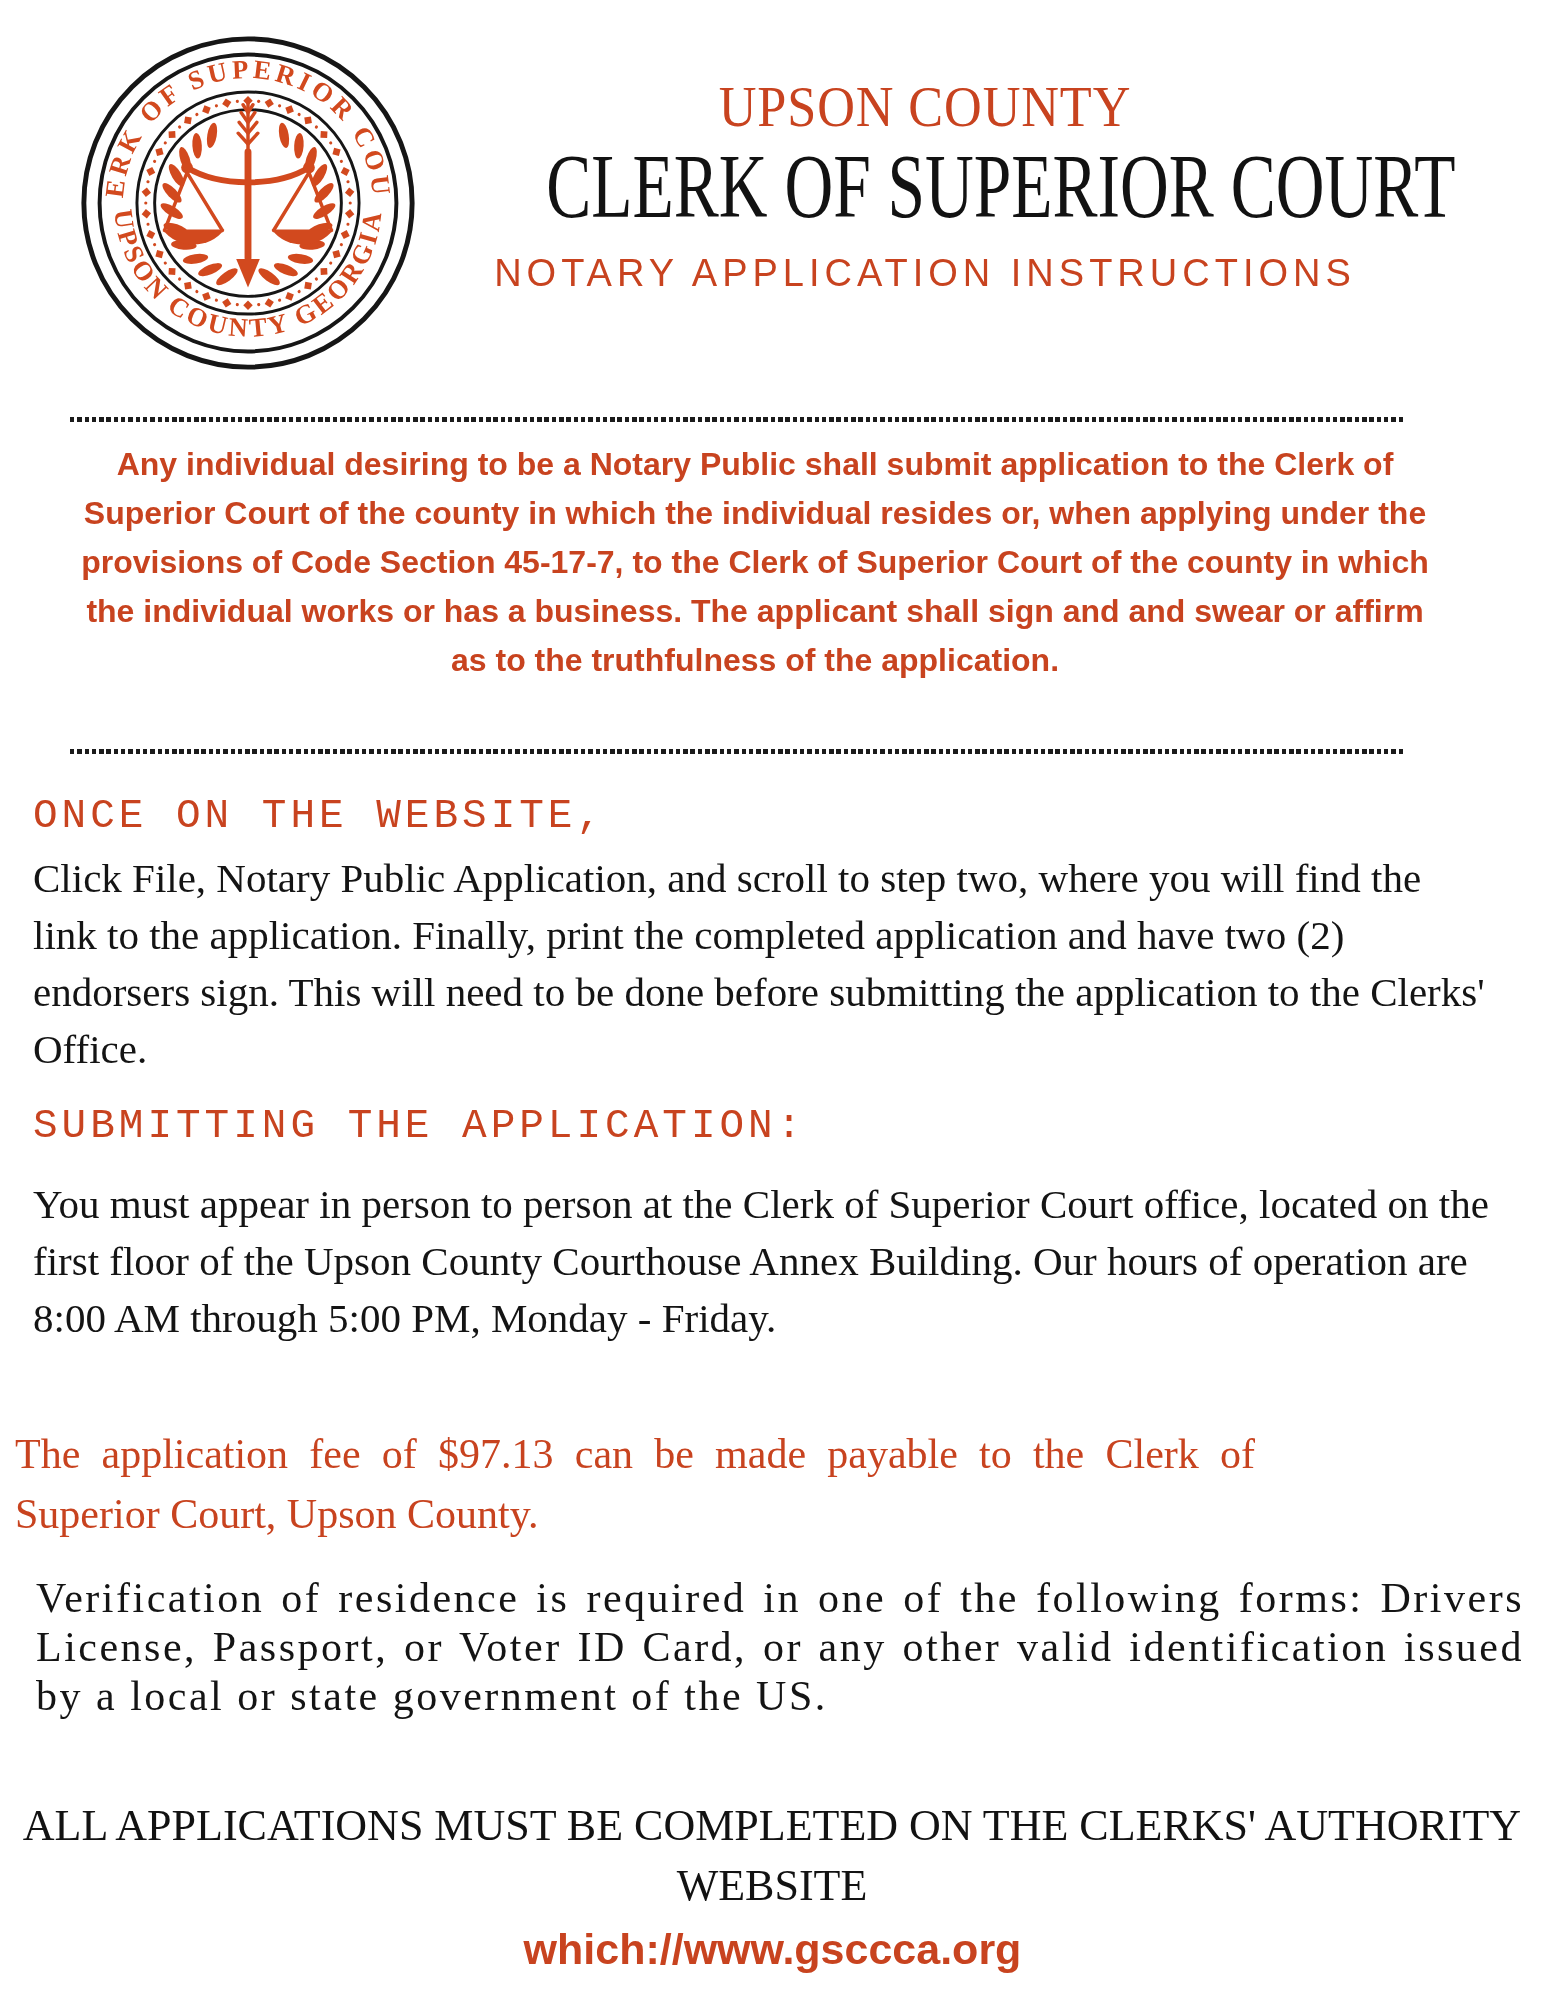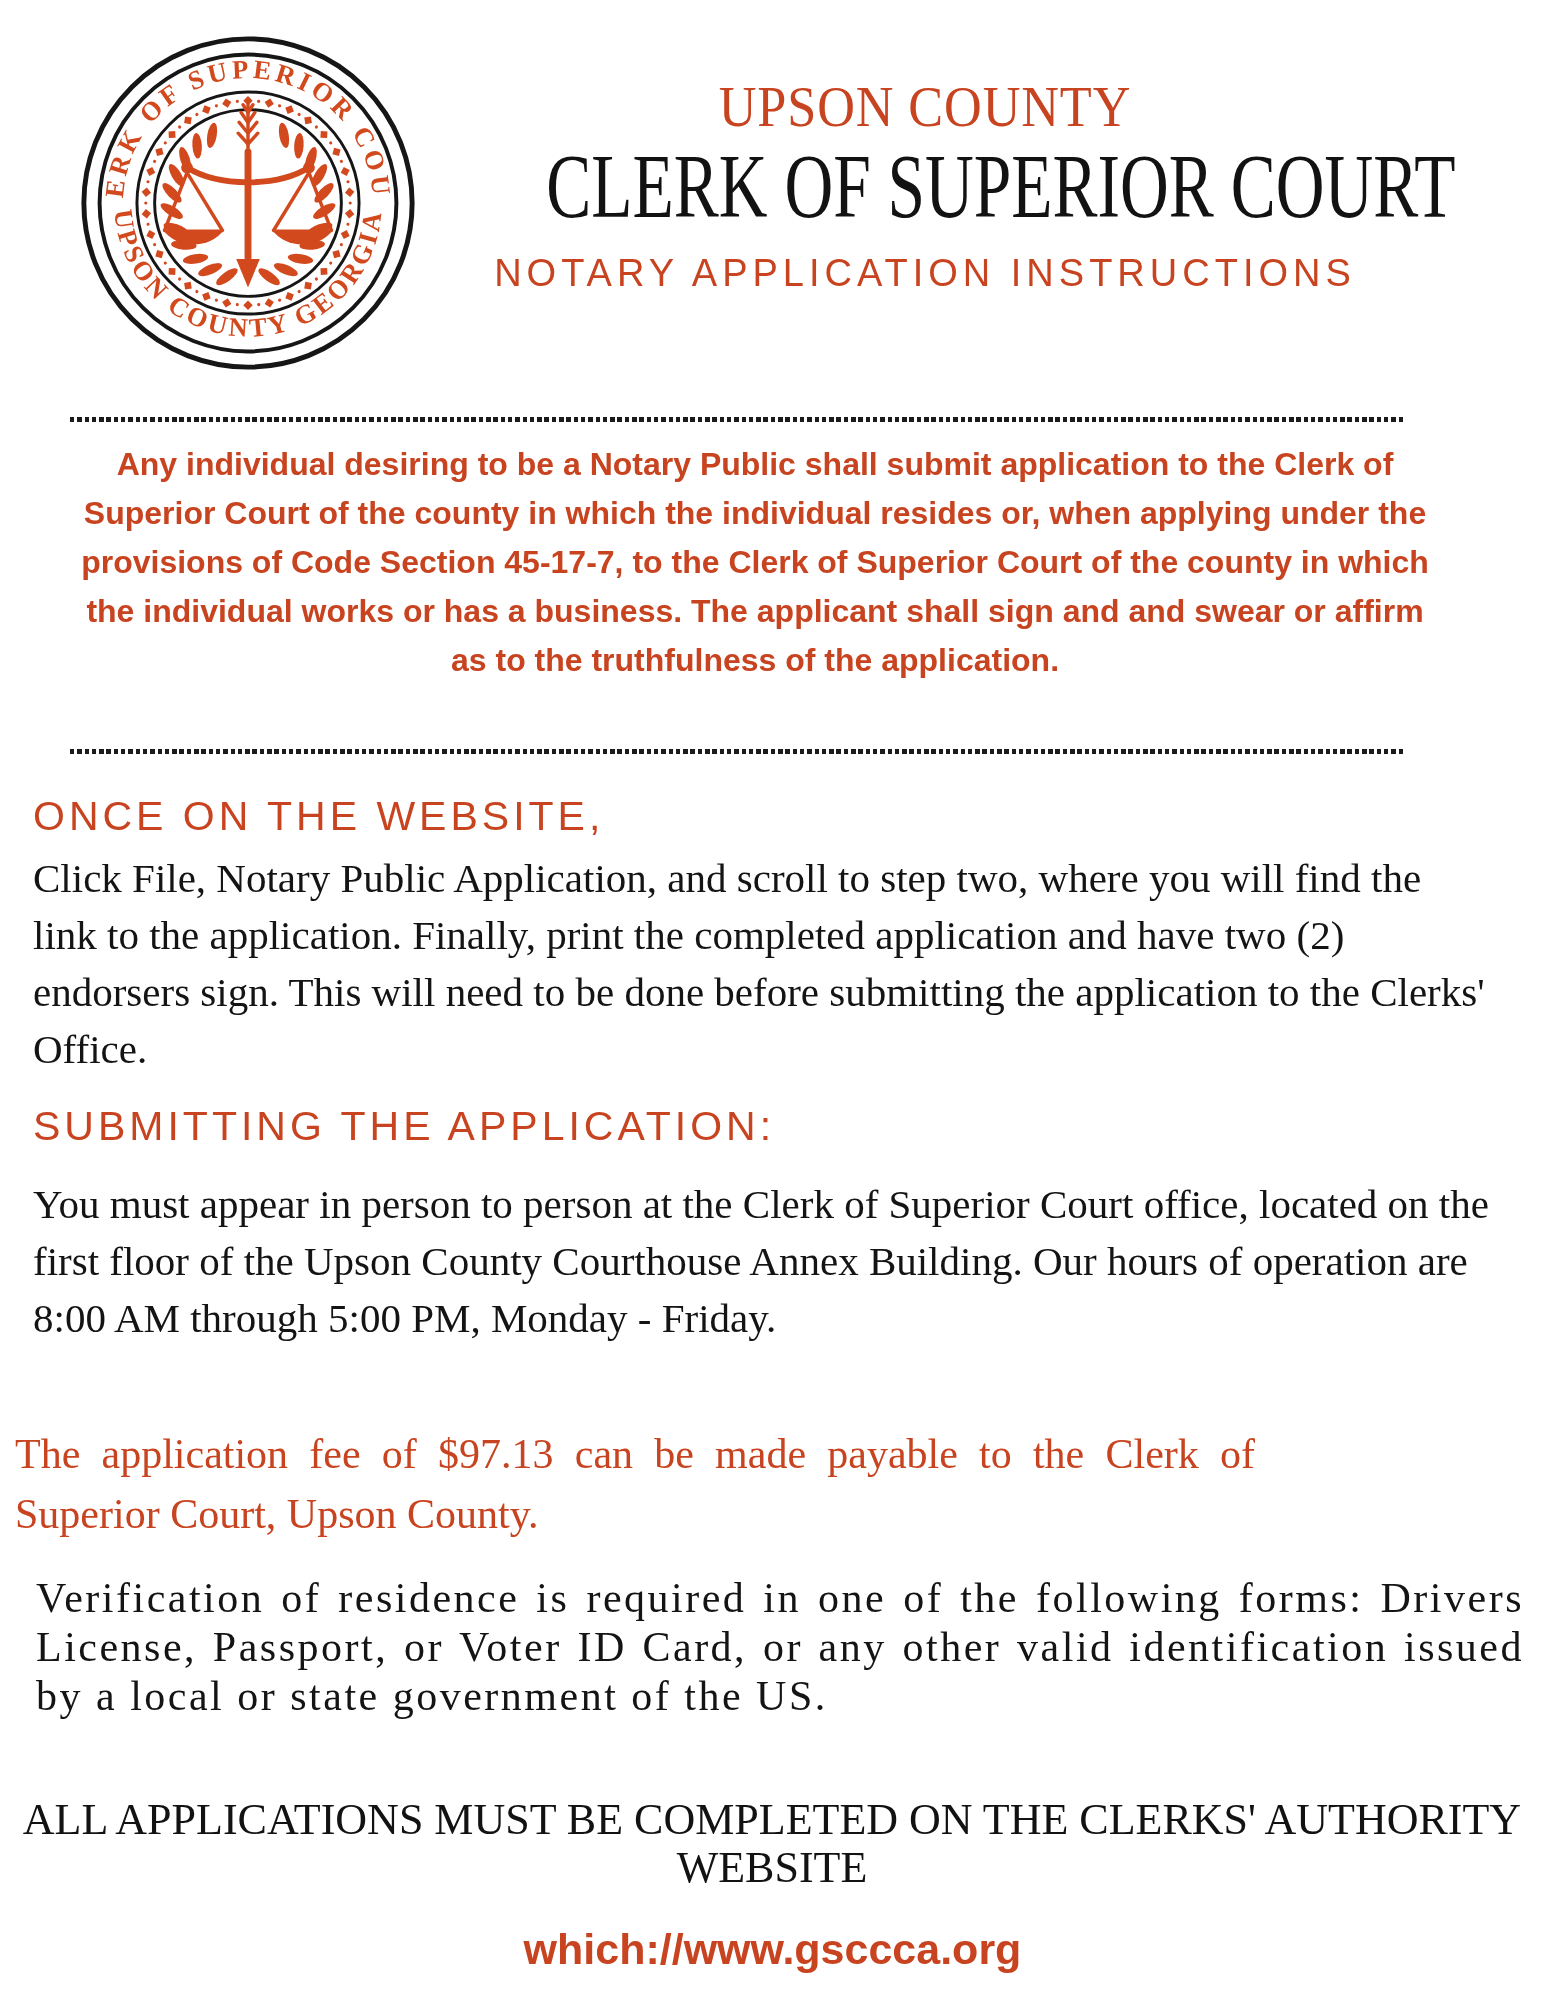--- a/index.html
+++ b/index.html
@@ -39,21 +39,21 @@
   
   .intro{
     position:absolute;left:65px;top:440px;width:1380px;margin:0;
     font-family:"Liberation Sans",sans-serif;font-weight:700;
     color:var(--accent,#C8431F);
     font-size:32px;line-height:49px;text-align:center;
   }
   
   .sec-heading{
     position:absolute;left:33px;margin:0;
-    font-family:Liberation Sans, sans-serif;font-weight:400;
+    font-family:Liberation Mono, monospace;font-weight:400;
     color:var(--accent,#C8431F);
     font-size:41px;line-height:44px;letter-spacing:4px;white-space:nowrap;
   }
   .h-website{top:794px;}
   .h-submitting{top:1104px;}
   .body-para{
     position:absolute;left:33px;width:1462px;margin:0;
     font-family:"Liberation Serif",serif;color:#141414;
     font-size:41px;line-height:57px;
   }
@@ -68,21 +68,21 @@
   .verification-para{
     position:absolute;left:24px;top:1562px;width:1488px;margin:12px;
     font-family:"Liberation Serif",serif;color:#141414;
     font-size:42px;line-height:49px;letter-spacing:2.5px;
     text-align:justify;text-align-last:left;
   }
   
   .notice{
     position:absolute;left:22px;top:1796px;width:1500px;
     font-family:"Liberation Serif",serif;color:#121212;
-    font-size:44px;line-height:48px;text-align:center;
+    font-size:44px;line-height:60px;text-align:center;
   }
   .url{
     position:absolute;left:0;top:1926px;width:1545px;display:block;
     font-family:"Liberation Sans",sans-serif;font-weight:700;
     color:var(--accent,#C8431F);font-size:43px;line-height:46px;
     text-align:center;text-decoration:none;cursor:pointer;
   }
 </style>
 </head>
 <body>

